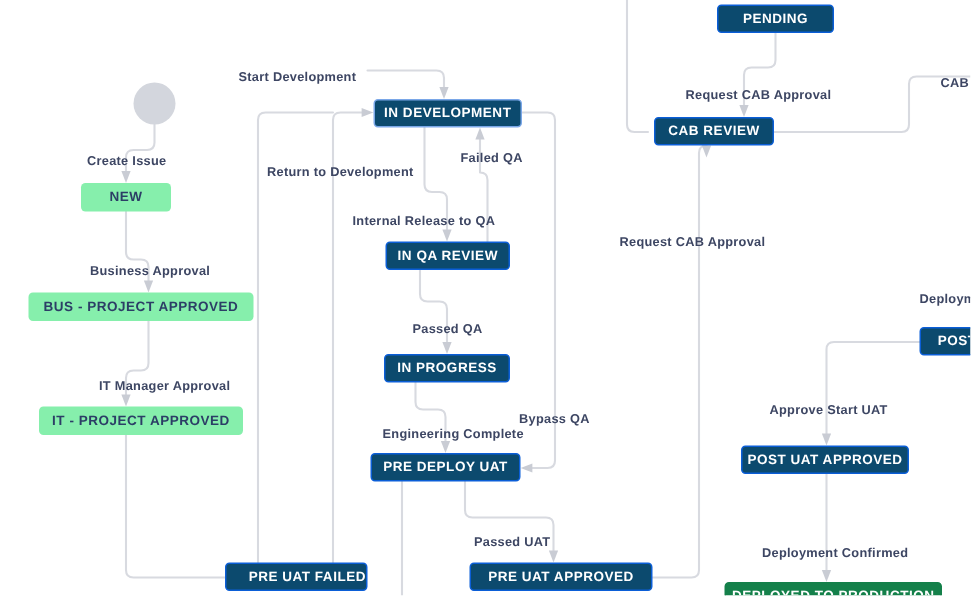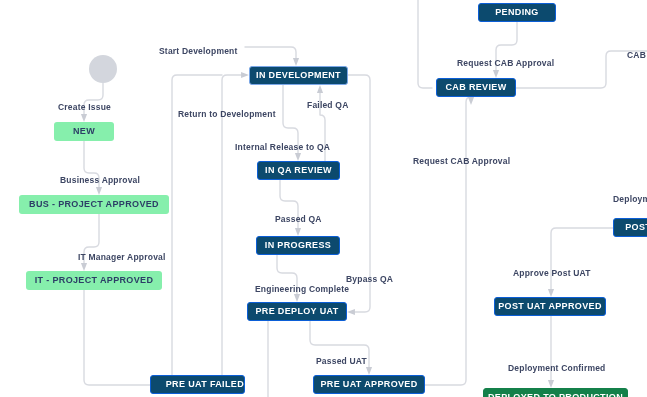--- a/index.html
+++ b/index.html
@@ -144,21 +144,21 @@
       </div>
       <div class="node blue" style="left: 256px; top: 236px; width: 84px; height: 19px;">
         <span>IN PROGRESS</span>
       </div>
       <div class="node blue" style="left: 247px; top: 302px; width: 100px; height: 19px;">
         <span>PRE DEPLOY UAT</span>
       </div>
       <div class="node blue" style="left: 150px; top: 375px; width: 95px; height: 19px; justify-content: flex-end;">
         <span>PRE UAT FAILED</span>
       </div>
-      <div class="node blue" style="left: 313px; top: 375px; width: 112px; height: 19px;">
+      <div class="node blue" style="left: 313px; top: 375px; width: 122px; height: 19px;">
         <span>PRE UAT APPROVED</span>
       </div>
       <div class="node blue" style="left: 478px; top: 3px; width: 78px; height: 19px;">
         <span>PENDING</span>
       </div>
       <div class="node blue" style="left: 436px; top: 78px; width: 80px; height: 19px;">
         <span>CAB REVIEW</span>
       </div>
       <div class="node blue" style="left: 613px; top: 218px; width: 60px; height: 19px;">
         <span>POST D</span>
@@ -166,30 +166,30 @@
       <div class="node blue" style="left: 494px; top: 297px; width: 112px; height: 19px;">
         <span>POST UAT APPROVED</span>
       </div>
       <div class="node green" style="left: 483px; top: 388px; width: 145px; height: 19px;">
         <span>DEPLOYED TO PRODUCTION</span>
       </div>
     </div>
   <div id="labels-layer">
       <div class="edge-label" style="left: 58px; top: 103px;">Create Issue</div>
       <div class="edge-label" style="left: 60px; top: 176px;">Business Approval</div>
-      <div class="edge-label" style="left: 44px; top: 253px; padding-left: 34px;">IT Manager Approval</div>
+      <div class="edge-label" style="left: 32px; top: 253px; padding-left: 34px;">IT Manager Approval</div>
       <div class="edge-label" style="left: 159px; top: 47px;">Start Development</div>
       <div class="edge-label" style="left: 178px; top: 110px;">Return to Development</div>
       <div class="edge-label" style="left: 307px; top: 101px;">Failed QA</div>
       <div class="edge-label" style="left: 235px; top: 143px;">Internal Release to QA</div>
       <div class="edge-label" style="left: 275px; top: 215px;">Passed QA</div>
       <div class="edge-label" style="left: 255px; top: 285px;">Engineering Complete</div>
       <div class="edge-label" style="left: 346px; top: 275px;">Bypass QA</div>
       <div class="edge-label" style="left: 316px; top: 357px;">Passed UAT</div>
       <div class="edge-label" style="left: 457px; top: 59px;">Request CAB Approval</div>
       <div class="edge-label" style="left: 413px; top: 157px;">Request CAB Approval</div>
       <div class="edge-label" style="left: 627px; top: 51px;">CAB</div>
       <div class="edge-label" style="left: 613px; top: 195px;">Deployme</div>
-      <div class="edge-label" style="left: 513px; top: 269px;">Approve Post UAT</div>
+      <div class="edge-label" style="left: 513px; top: 269px;">Approve Start UAT</div>
       <div class="edge-label" style="left: 508px; top: 364px;">Deployment Confirmed</div>
     </div>
 
 </div>
 
 </body></html>

